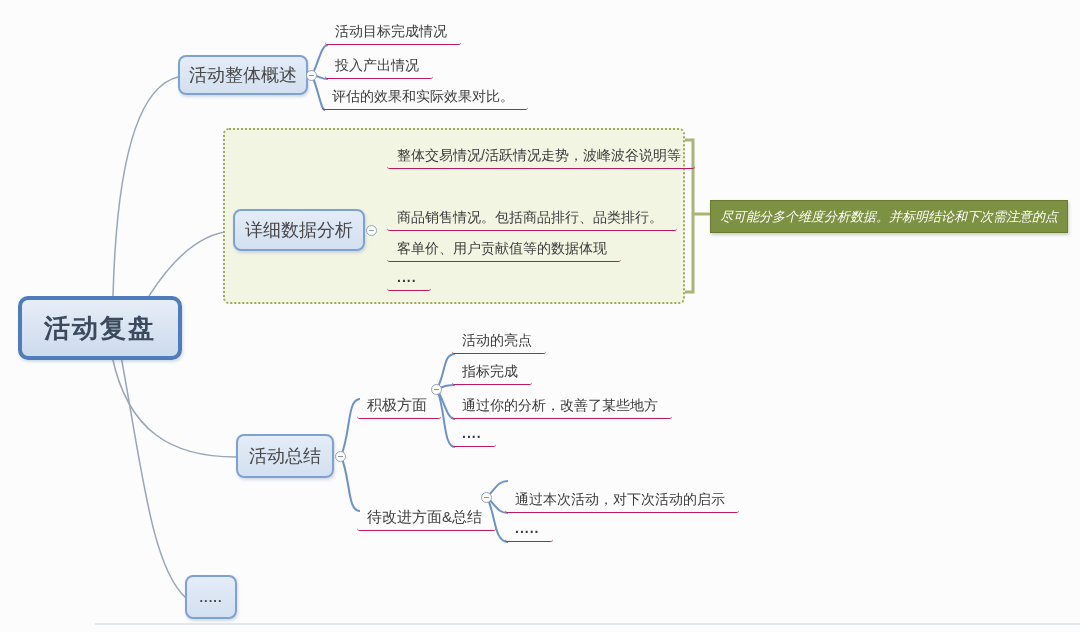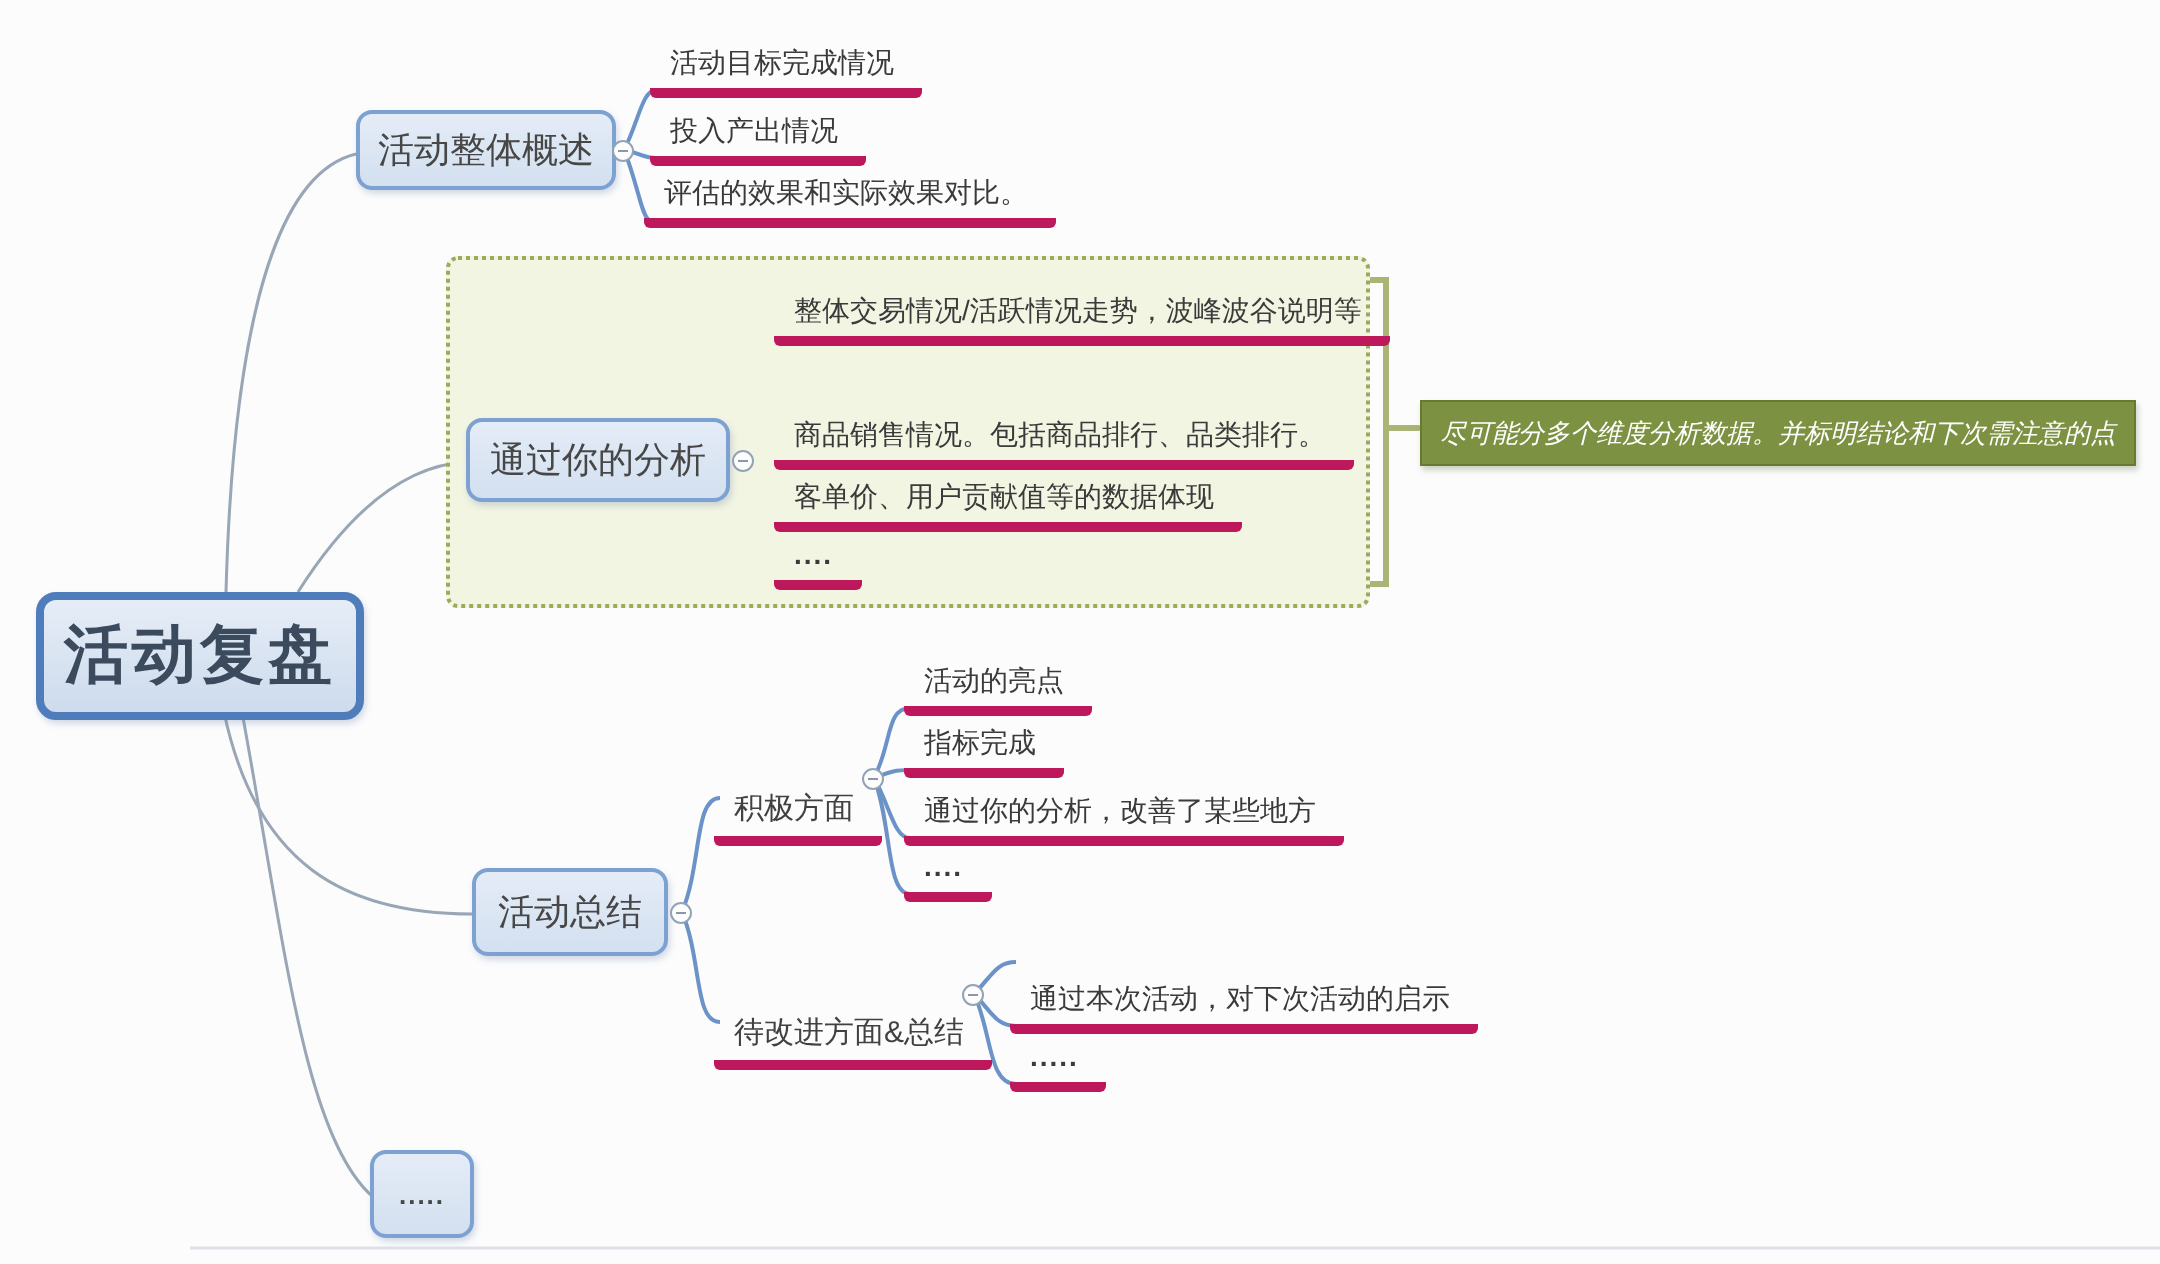--- a/index.html
+++ b/index.html
@@ -14,32 +14,32 @@
   .node{
     position:absolute;display:flex;align-items:center;justify-content:center;
     background:linear-gradient(#e4ecf7,#d3e0f0);
     border:2px solid #7da1d1;border-radius:8px;
     color:#474747;font-size:18px;white-space:nowrap;
     box-shadow:1px 2px 3px rgba(90,120,160,.25);
   }
   .node.root{
     border:4px solid #4f7cba;border-radius:10px;
     background:linear-gradient(#e6edf7,#cddbed);
-    font-size:32px;font-weight:bold;color:#3b4a5c;letter-spacing:2px;
+    font-size:26px;font-weight:bold;color:#3b4a5c;letter-spacing:2px;
   }
   #node-root{left:18px;top:296px;width:156px;height:56px;}
   #node-overview{left:178px;top:55px;width:126px;height:36px;font-family:Liberation Mono, monospace;}
   #node-analysis{left:233px;top:209px;width:128px;height:38px;}
   #node-summary{left:236px;top:434px;width:94px;height:40px;}
   #node-more{left:185px;top:575px;width:48px;height:40px;font-size:13px;font-weight:bold;letter-spacing:1px;}
 
   
   .leaf{
     position:absolute;white-space:nowrap;color:#3a3a3a;font-size:14px;line-height:18px;
-    border-bottom:5px solid #be185d;padding:0 14px 4px 10px;border-radius:0 0 3px 3px;
+    border-bottom:1px solid #be185d;padding:0 14px 4px 10px;border-radius:0 0 3px 3px;
   }
   .leaf.lbl{font-size:15px;line-height:19px;color:#414141;margin-top:20px;}
   .leaf.dots{font-weight:bold;letter-spacing:1px;}
 
   
   #ov1{left:325px;top:22px;}
   #ov2{left:325px;top:56px;}
   #ov3{left:322px;top:87px;}
   
   #an1{left:387px;top:146px;}
@@ -130,21 +130,21 @@
 
     <path d="M95,624 L1080,624" stroke="#dde1e7" stroke-width="1.5"></path>
   </svg>
 
   <div class="boundary"></div>
 
   <div class="node root" id="node-root">活动复盘</div>
 
   <div class="node" id="node-overview">活动整体概述</div>
 
-  <div class="node" id="node-analysis">通过你的分析</div>
+  <div class="node" id="node-analysis">详细数据分析</div>
 
   <div class="node" id="node-summary">活动总结</div>
 
   <div class="node" id="node-more">.....</div>
 
   <div class="leaf" id="ov1">活动目标完成情况</div>
   <div class="leaf" id="ov2">投入产出情况</div>
   <div class="leaf" id="an1">整体交易情况/活跃情况走势，波峰波谷说明等</div>
 
   <div class="leaf" id="ov3">评估的效果和实际效果对比。</div>

